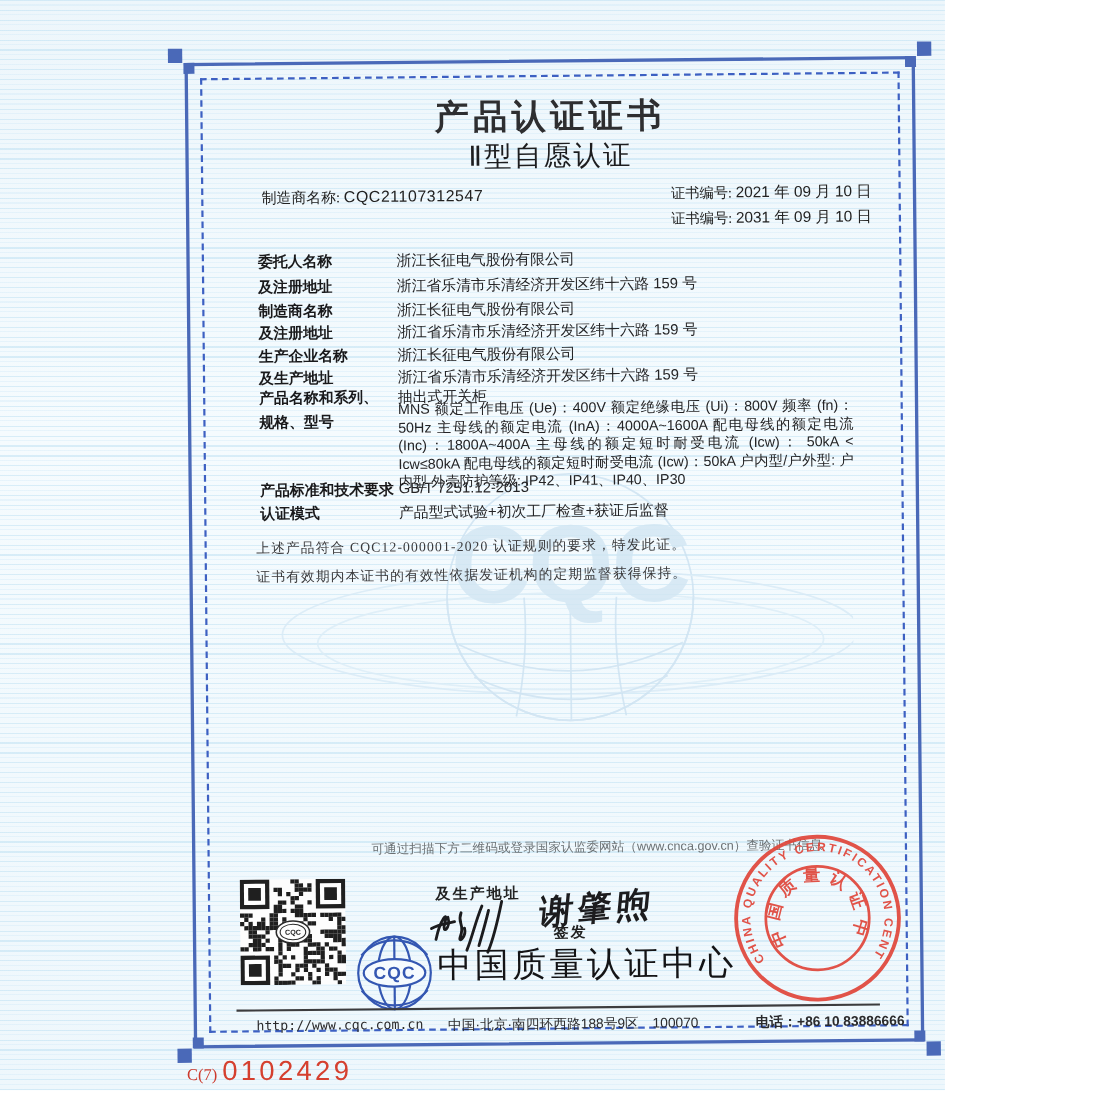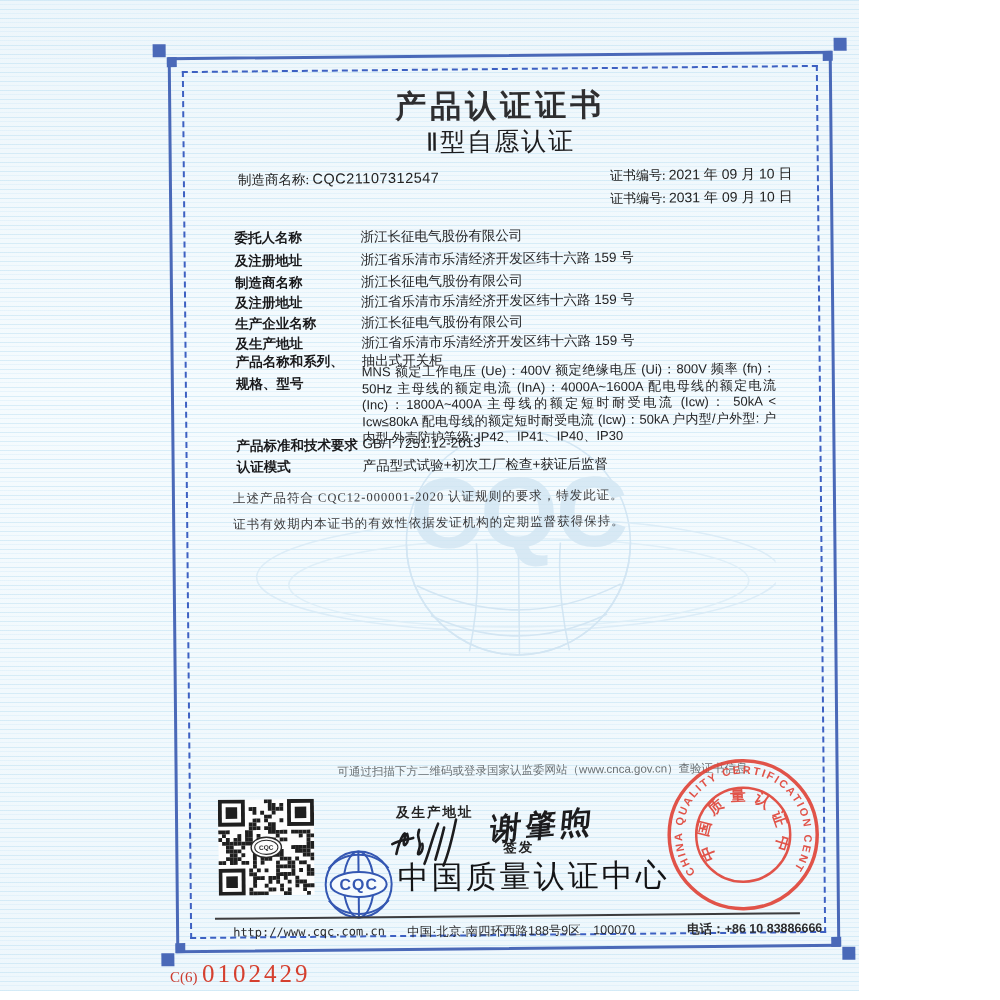--- a/index.html
+++ b/index.html
@@ -34,21 +34,21 @@
   .signame{left:312px;top:748px;font-size:31px;color:#1c1c1e;font-family:"DejaVu Serif",serif;
     font-weight:bold;transform:rotate(-4deg) skewX(-10deg);letter-spacing:4px;}
   .orgname{left:219px;top:799px;font-size:31px;color:#141416;letter-spacing:3px;white-space:nowrap;}
   .rule{left:36px;top:858px;width:585px;height:2px;background:#3c3c3e;}
   .footer{top:866px;font-size:12.5px;color:#2b2b2d;white-space:nowrap;}
   .furl{left:54px;font-family:"DejaVu Sans Mono",monospace;font-size:12px;}
   .faddr{left:228px;}
   .fphone{left:508px;font-weight:bold;font-size:12.5px;}
   .code{position:absolute;left:170px;top:960px;white-space:nowrap;}
   .code .p{font-family:"Liberation Serif",serif;font-size:15px;color:#cd3a2d;}
-  .code .n{font-family:Liberation Serif, serif;font-size:25px;color:#d5402f;letter-spacing:3px;}
+  .code .n{font-family:Liberation Sans, sans-serif;font-size:25px;color:#d5402f;letter-spacing:3px;}
   svg text{font-family:"Liberation Sans",sans-serif;}
 </style>
 </head>
 <body>
 
 <div class="paper">
   <div class="frame">
 
     <div class="sq" style="left:-18px;top:-16px;width:13px;height:13px"></div>
     <div class="sq" style="left:-4px;top:-3px;width:10px;height:10px"></div>
@@ -377,16 +377,16 @@
       </text>
     </svg>
 
     <div class="abs rule"></div>
     <div class="abs footer furl">http://www.cqc.com.cn</div>
     <div class="abs footer faddr">中国·北京·南四环西路188号9区　100070</div>
     <div class="abs footer fphone">电话：+86 10 83886666</div>
   </div>
 
   <div class="code">
-    <span class="p">C(6)</span>
+    <span class="p">C(7)</span>
     <span class="n">0102429</span>
   </div>
 </div>
 
 </body></html>

